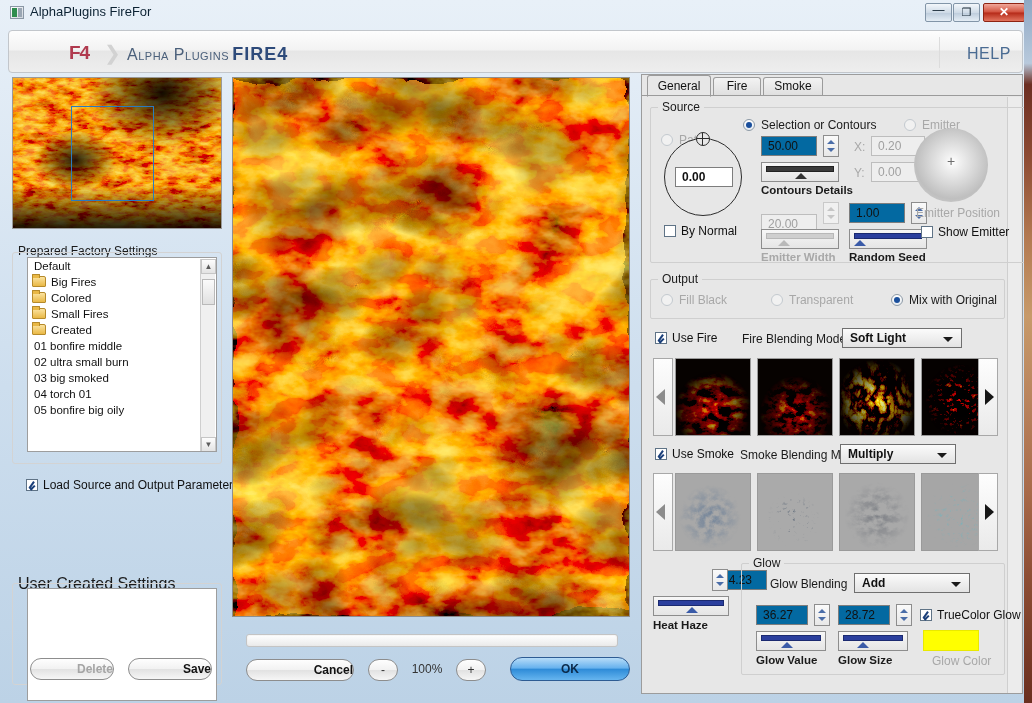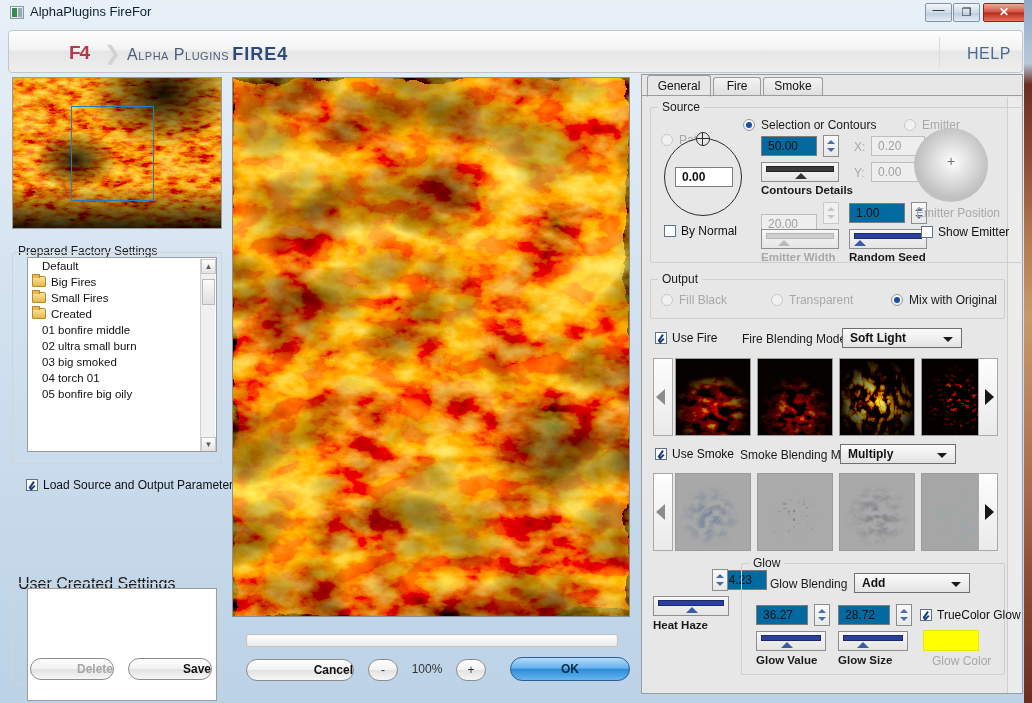--- a/index.html
+++ b/index.html
@@ -101,21 +101,21 @@
   .grp{
     position:absolute;border:1px solid #d3d3d3;border-radius:3px;box-sizing:border-box;
   }
   #grp-factory-title{position:absolute;left:10px;top:170px;font-size:12px;color:#1a1a1a;}
 
   #factory-box{
     position:absolute;left:14px;top:4px;width:190px;height:195px;
     background:#fff;border:1px solid #9d9d9d;box-sizing:border-box;overflow:hidden;
   }
   .listrow{
-    height:16px;line-height:16px;padding-left:14px;font-size:11.5px;color:#111;
+    height:16px;line-height:16px;padding-left:6px;font-size:11.5px;color:#111;
     white-space:nowrap;
   }
   .listrow.folder{padding-left:4px;}
   .folder-ic{
     display:inline-block;width:14px;height:11px;vertical-align:-1px;margin-right:5px;
     background:linear-gradient(180deg,#fbe3a0,#e9b845);
     border:1px solid #b68a2a;box-sizing:border-box;border-radius:1px 2px 1px 1px;
     position:relative;
   }
   .folder-ic:before{
@@ -424,20 +424,21 @@
         <div id="sel-rect"></div>
       </div>
 
       <div id="grp-factory-title">Prepared Factory Settings</div>
 
       <div class="grp" style="left:4px;top:178px;width:210px;height:212px;">
         <div id="factory-box">
           <div id="factory-rows">
               <div class="listrow"><span>Default</span></div>
               <div class="listrow folder"><span class="folder-ic"></span><span>Big Fires</span></div>
+              <div class="listrow folder"><span class="folder-ic"></span><span>Colored</span></div>
               <div class="listrow folder"><span class="folder-ic"></span><span>Small Fires</span></div>
               <div class="listrow folder"><span class="folder-ic"></span><span>Created</span></div>
               <div class="listrow"><span>01 bonfire middle</span></div>
               <div class="listrow"><span>02 ultra small burn</span></div>
               <div class="listrow"><span>03 big smoked</span></div>
               <div class="listrow"><span>04 torch 01</span></div>
               <div class="listrow"><span>05 bonfire big oily</span></div>
             </div>
           <div id="factory-scroll">
             <div class="sb-arrow" id="fs-up">▲</div>

